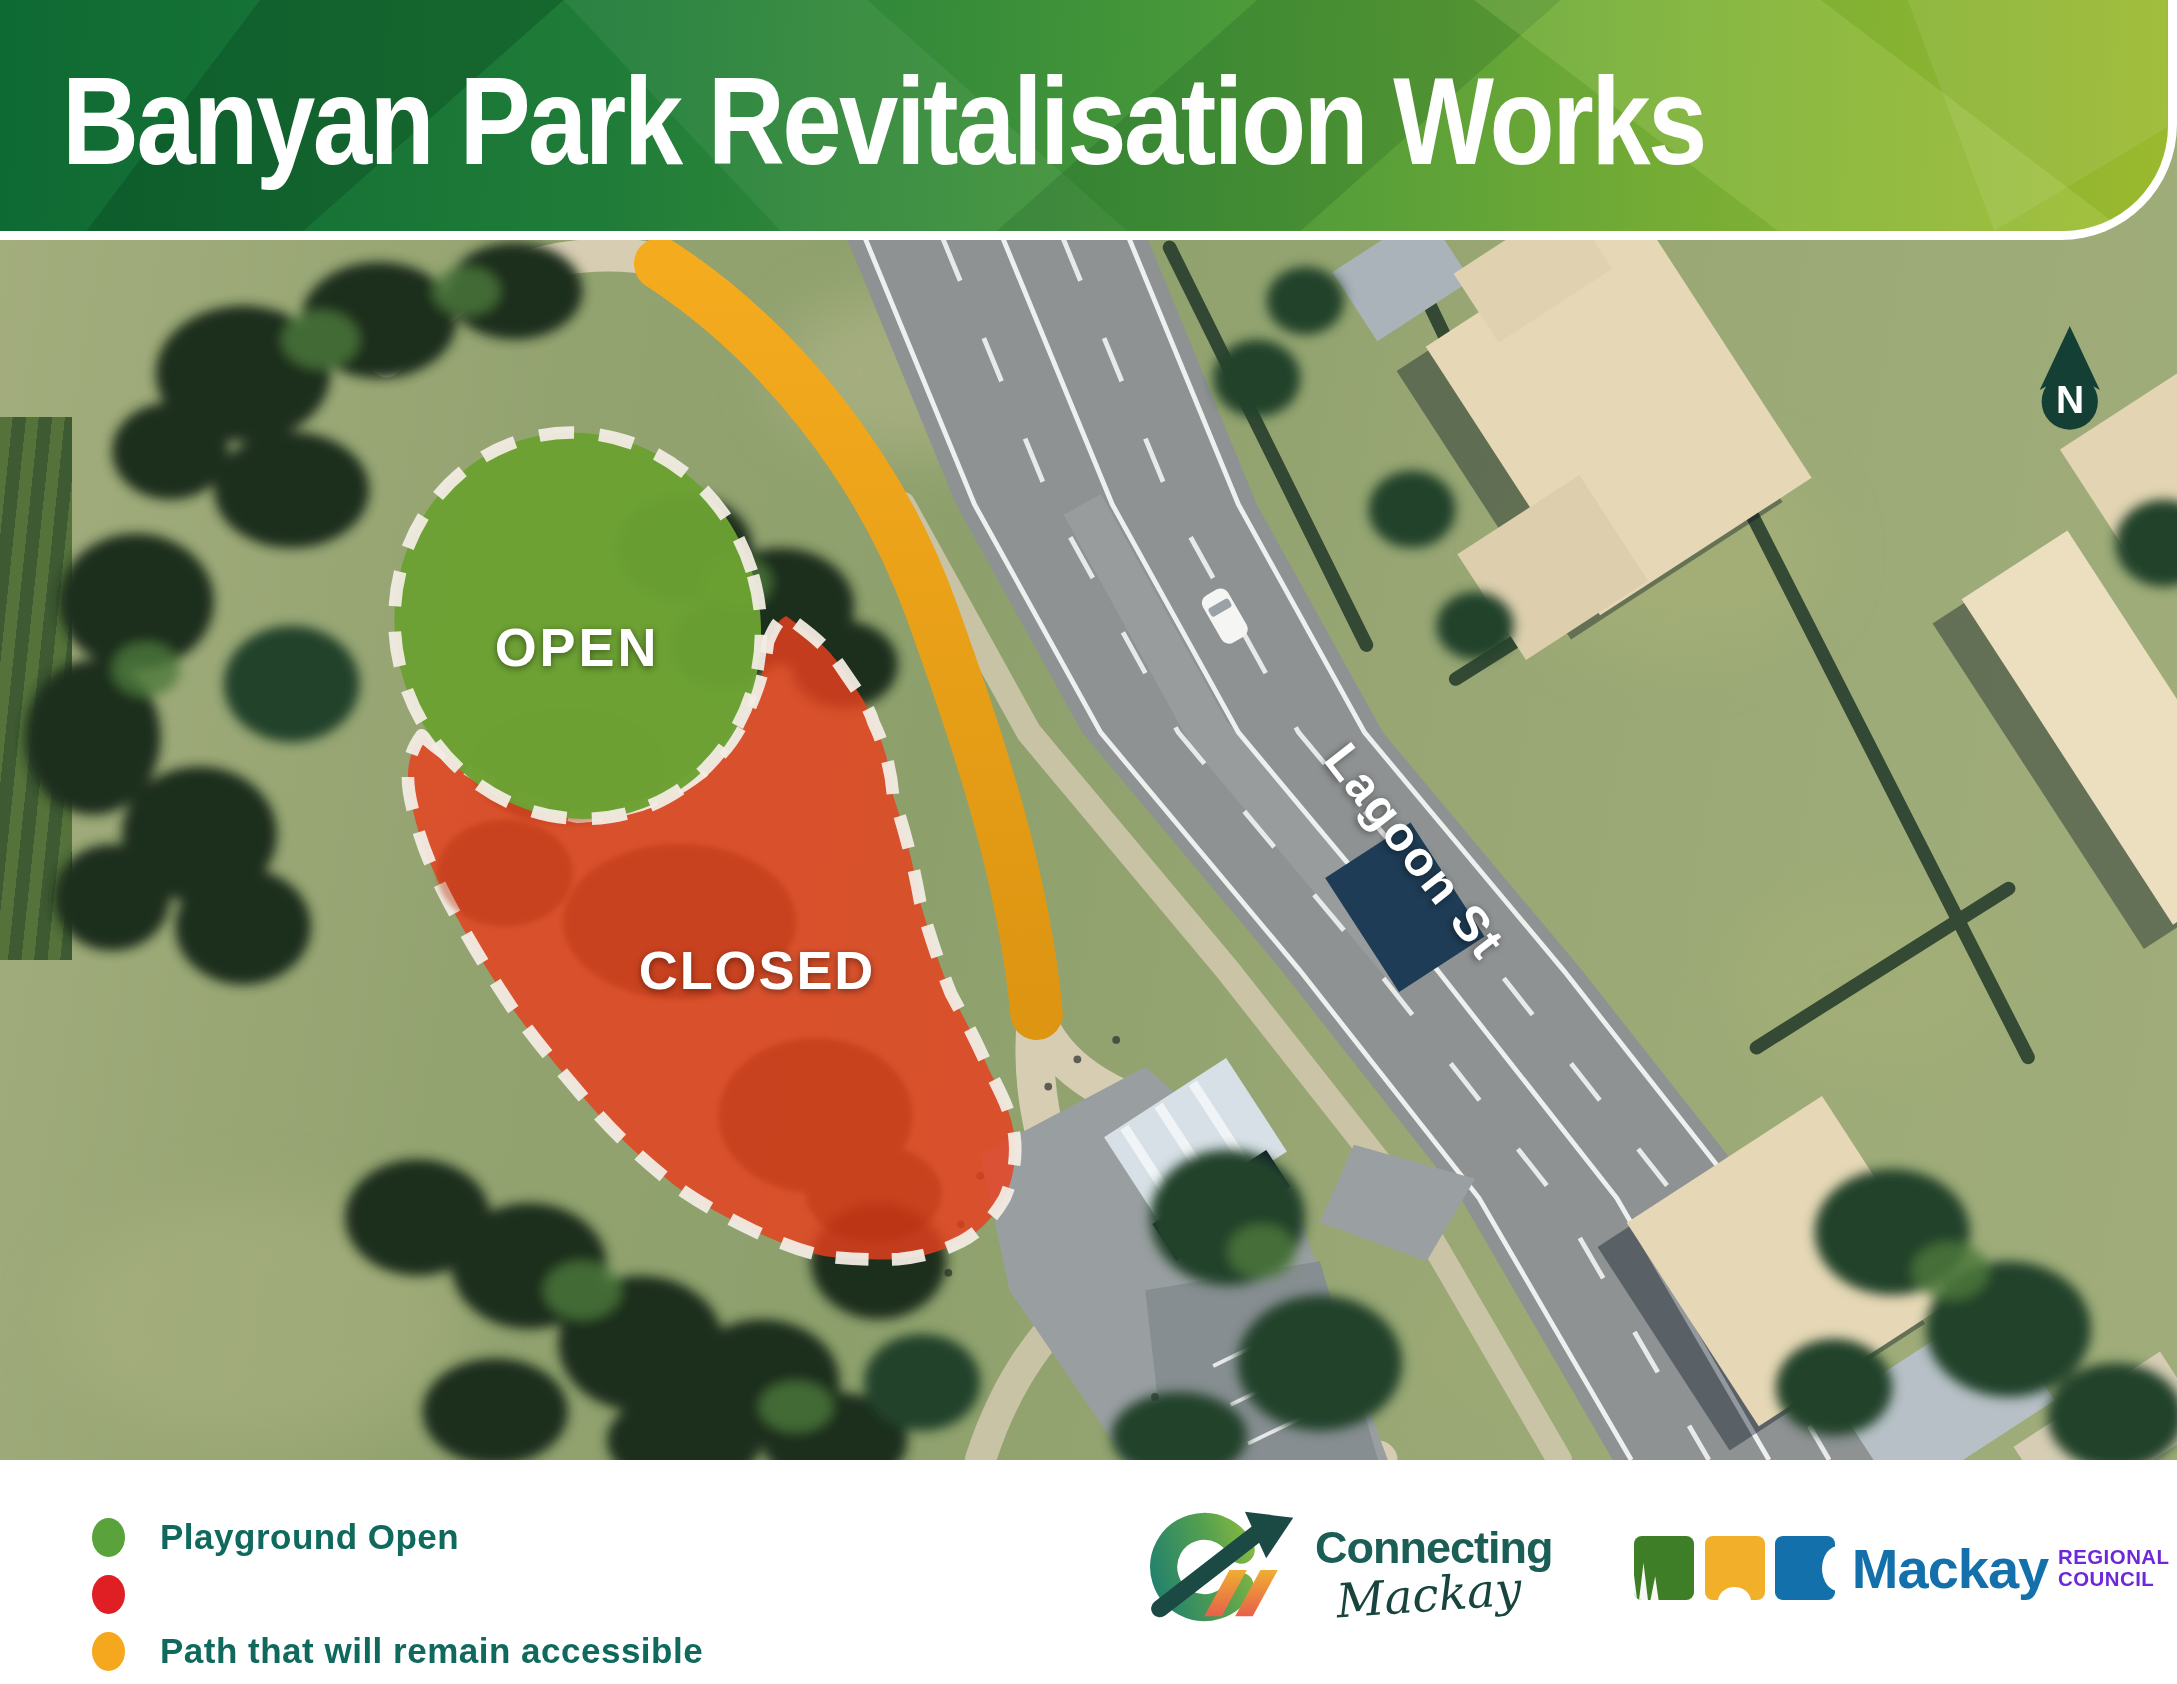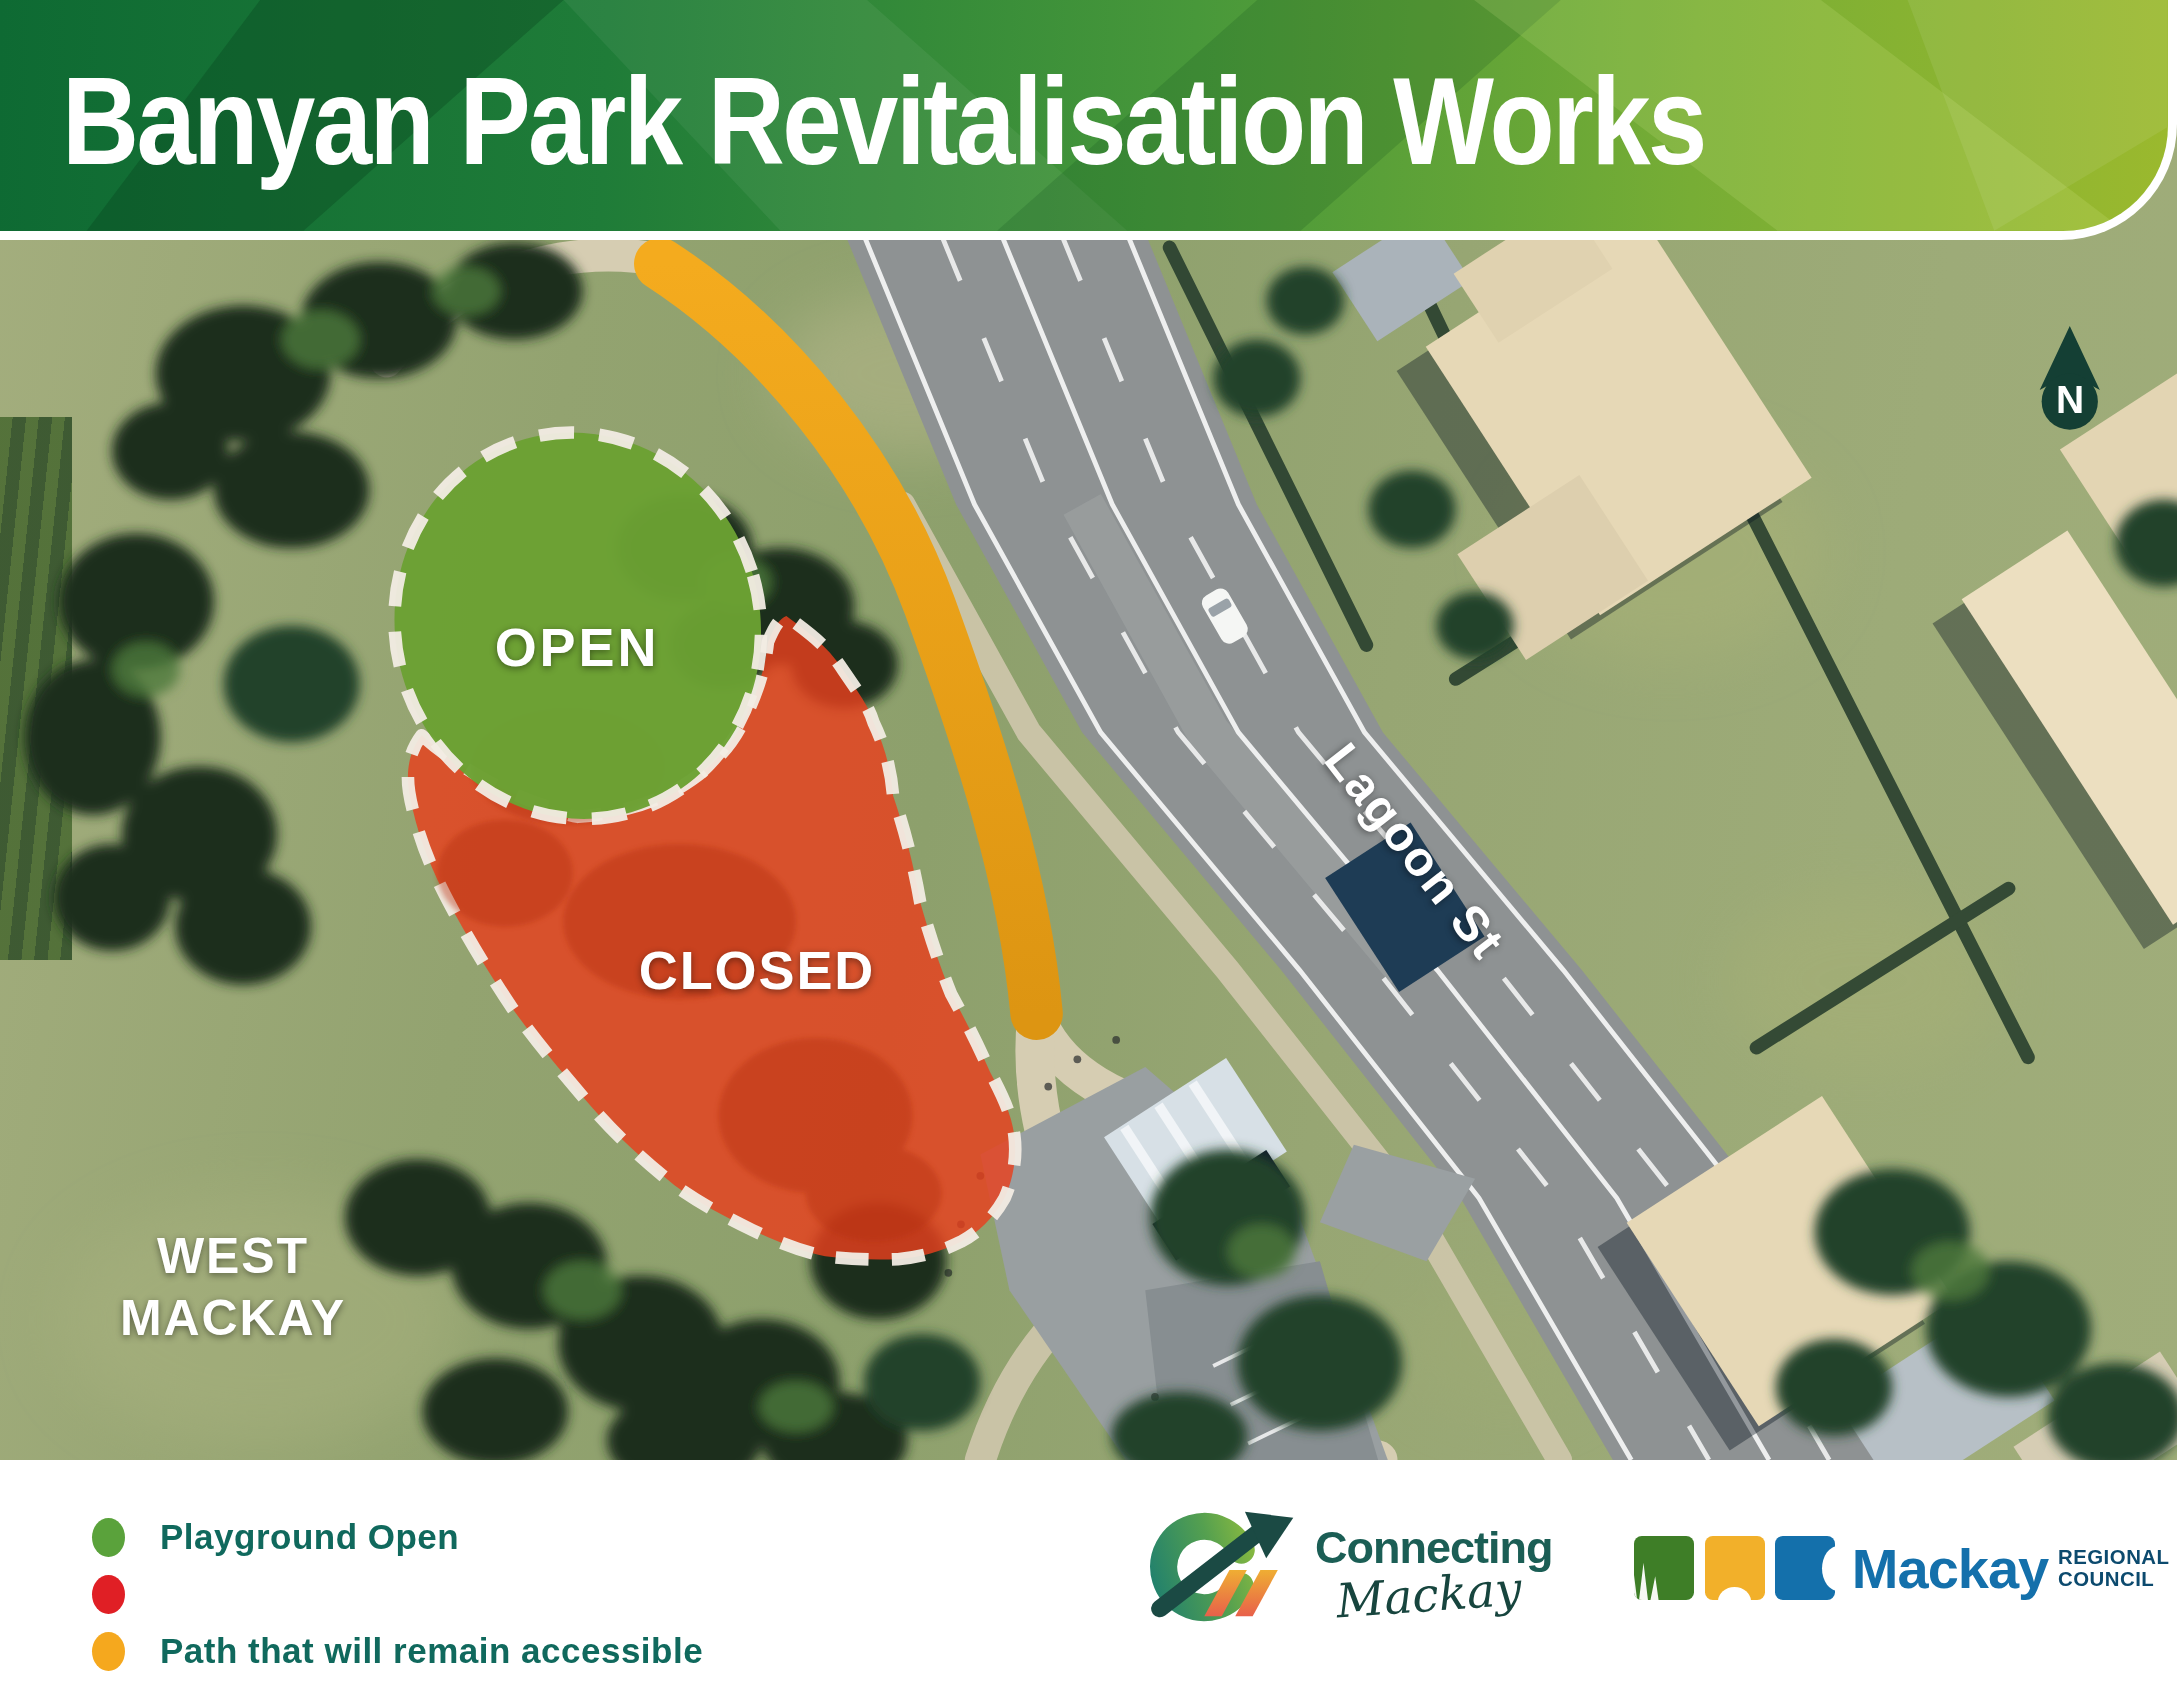--- a/index.html
+++ b/index.html
@@ -54,21 +54,21 @@
   .tile-green{background:#3e7e27;}
   .tile-green:before{content:"";position:absolute;left:-5.8px;bottom:-7.8px;width:45px;height:45px;
       background:#fff;clip-path:polygon(0 100%,12% 20%,22% 100%,34% 0,46% 100%,60% 30%,70% 100%,0 100%);opacity:.95;}
   .tile-yellow{background:#f2b02a;}
   .tile-yellow:after{content:"";position:absolute;left:13.6px;bottom:-15.5px;width:33px;height:29px;
       background:#fff;border-radius:50% 50% 0 0;}
   .tile-blue{background:#1470ab;}
   .tile-blue:after{content:"";position:absolute;right:-19.4px;top:9.7px;width:33px;height:45px;
       background:#fff;border-radius:50%;}
   .mrc-name{color:#1470ab;font-weight:bold;font-size:56px;letter-spacing:-1px;margin-left:5.8px;}
-  .mrc-sub{margin-left:9.7px;color:#0c4a6e;font-weight:bold;font-size:20.4px;line-height:22px;letter-spacing:0.5px;}
+  .mrc-sub{margin-left:9.7px;color:#6d28d9;font-weight:bold;font-size:20.4px;line-height:22px;letter-spacing:0.5px;}
 </style>
 </head>
 <body>
 
 <div class="poster">
 
   <div class="map">
 
     <div class="patch" style="left:776px;top:291px;width:272px;height:165px;background:#b7b88c;opacity:.55;"></div>
     <div class="patch" style="left:970px;top:272px;width:165px;height:107px;background:#c0bf92;opacity:.4;"></div>
@@ -259,24 +259,20 @@
       <path d="M680,272 C800,350 905,480 958,625 C1010,768 1055,905 1068,1045" fill="none" stroke="url(#pathgrad)" stroke-width="54" stroke-linecap="round"></path>
 
       <g>
         <path d="M2133,336 L2102,402 Q2133,383 2164,402 Z" fill="#143f34"></path>
         <circle cx="2133" cy="414" r="29" fill="#143f34"></circle>
       </g>
     </svg>
 
     <div class="maplabel lbl-open">OPEN</div>
     <div class="maplabel lbl-closed">CLOSED</div>
-    <div class="maplabel lbl-suburb">
-      <div>WEST</div>
-      <div>MACKAY</div>
-    </div>
     <div class="maplabel lbl-street">Lagoon St</div>
     <div class="compass-n">N</div>
   </div>
 
   <div class="header-outer">
     <div class="header-inner">
       <div class="chev c1"></div>
       <div class="chev c2"></div>
       <div class="chev c3"></div>
       <div class="chev c4"></div>

